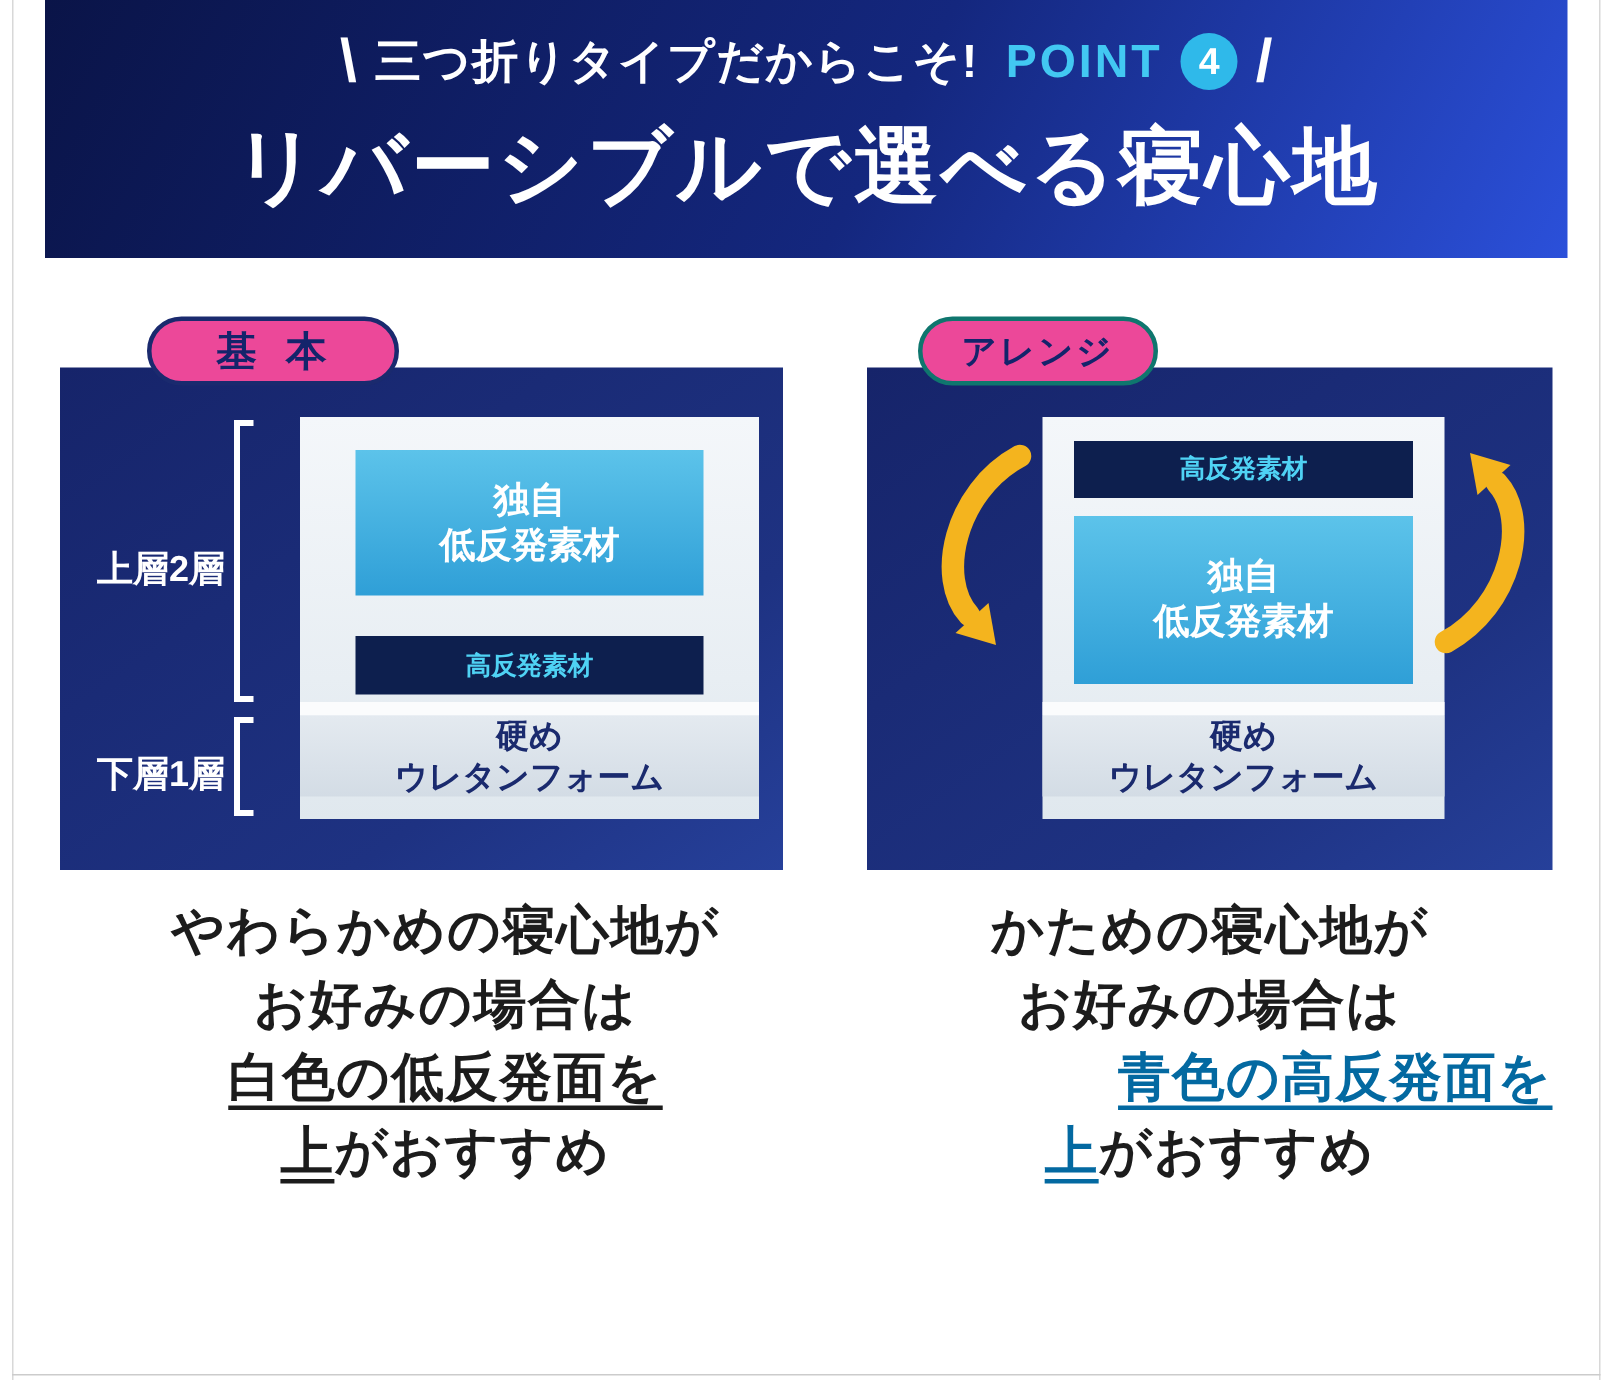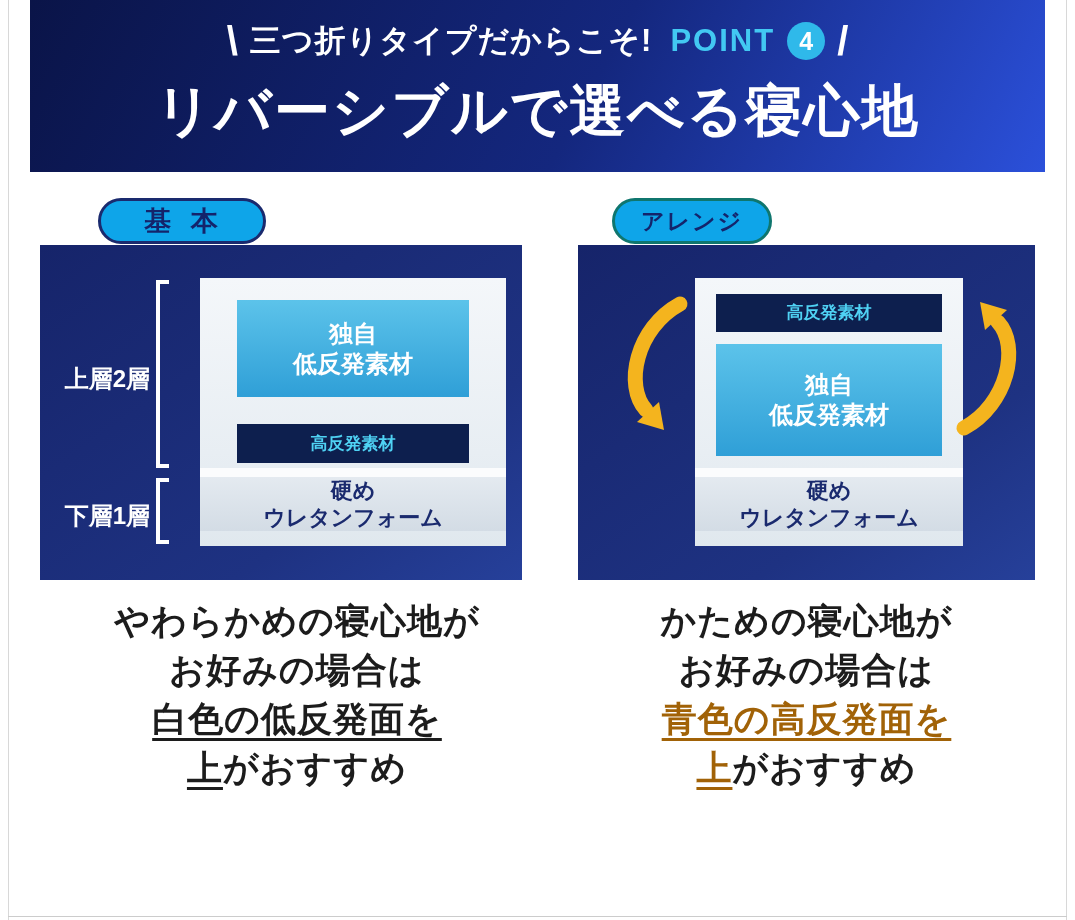--- a/index.html
+++ b/index.html
@@ -36,21 +36,21 @@
     color:#ffffff; font-size:56px; font-weight:bold; letter-spacing:2px;
   }
 
   
   .panel { position:absolute; top:245px; height:335px;
     background:linear-gradient(145deg,#16246a 0%, #1e3282 70%, #26409a 100%); }
   .panel-basic   { left:40px;  width:482px; }
   .panel-arrange { left:578px; width:457px; }
 
   .badge {
-    position:absolute; top:198px; height:46px; background:#0ea5e9;
+    position:absolute; top:211px; height:46px; background:#ec4899;
     border-radius:26px; text-align:center; line-height:41px;
     font-weight:bold; color:#14246b; z-index:3;
   }
   .badge-basic   { left:98px;  width:168px; border:3px solid #1a2a6e; font-size:27px; letter-spacing:6px; padding-left:4px; }
   .badge-arrange { left:612px; width:160px; border:3px solid #0f766e; font-size:23px; letter-spacing:2px; }
 
   
   .bracket { position:absolute; width:13px; border-left:4px solid #ffffff;
     border-top:4px solid #ffffff; border-bottom:4px solid #ffffff; }
   .bracket-upper { left:156px; top:280px; height:188px; }
@@ -92,21 +92,21 @@
   .flip-arrow { position:absolute; z-index:2; }
   .arrow-left  { left:606px; top:290px; }
   .arrow-right { left:950px; top:290px; }
 
   
   .caption { position:absolute; top:596px; text-align:center;
     color:#1c1c1c; font-weight:bold; font-size:35px; line-height:49px; letter-spacing:1px; }
   .caption-basic   { left:56px;  width:482px; }
   .caption-arrange { left:578px; width:457px; }
   .caption .em { text-decoration:underline; text-underline-offset:7px; text-decoration-thickness:3px; }
-  .caption-arrange .em { color:#a16207; }
+  .caption-arrange .em { color:#0369a1;text-align:right; }
 </style>
 </head>
 <body>
 
 <div class="page">
 
   <div class="edge edge-left"></div>
   <div class="edge edge-right"></div>
   <div class="edge edge-bottom"></div>
 

